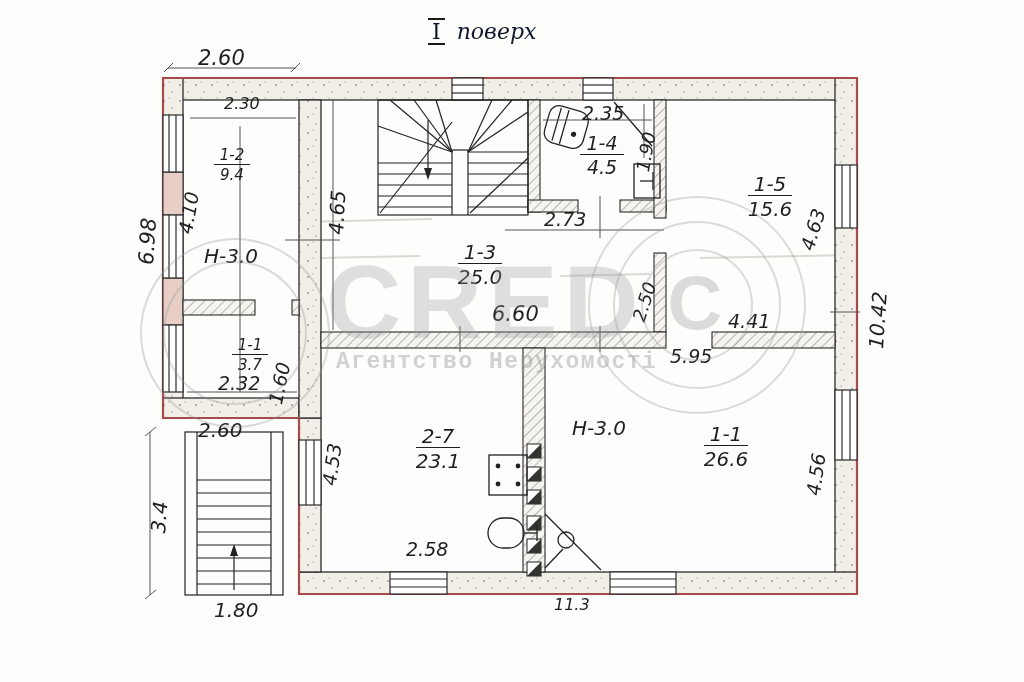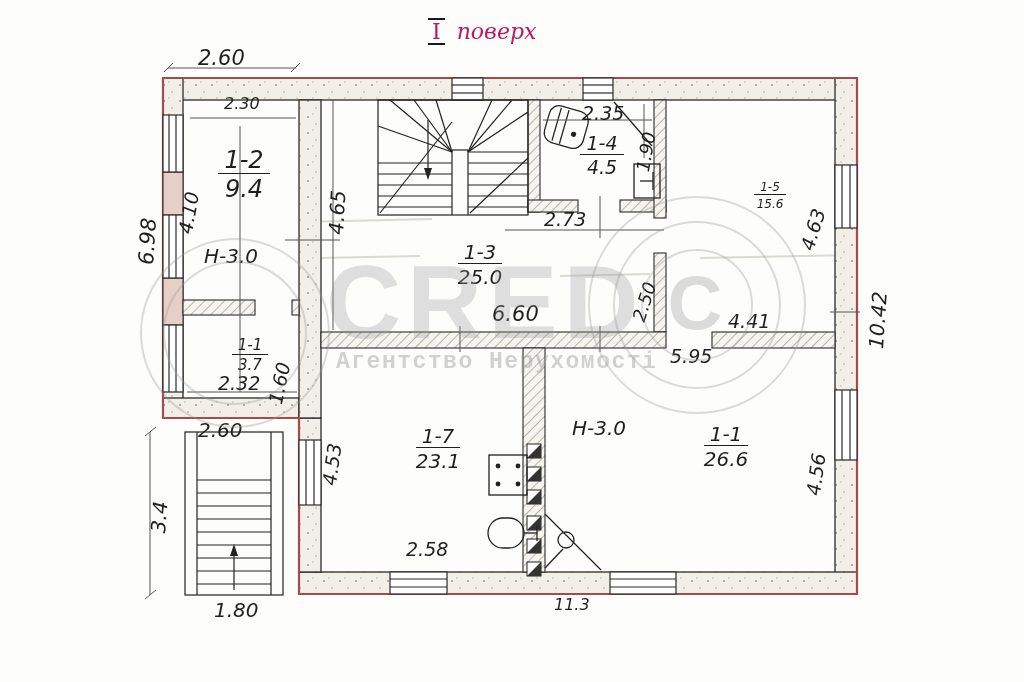--- a/index.html
+++ b/index.html
@@ -5,21 +5,21 @@
   html,body{margin:0;padding:0;background:#fff;}
   .canvas{position:relative;width:1024px;height:682px;background:#fdfdfc;overflow:hidden;
           font-family:"DejaVu Sans",sans-serif;}
   .plan-svg{position:absolute;left:0;top:0;z-index:1;}
   .lbl{position:absolute;color:#1f1f1f;white-space:nowrap;line-height:1;z-index:5;font-style:italic;}
   .rot{transform-origin:0 0;}
   .room{position:absolute;text-align:center;z-index:5;color:#1f1f1f;font-style:italic;}
   .room .num{display:inline-block;border-bottom:1.7px solid #1f1f1f;padding:0 6px 1px;line-height:1;}
   .room .area{display:block;padding-top:3px;line-height:1;}
   .title{position:absolute;z-index:5;font-family:"DejaVu Serif",serif;font-style:italic;
-         font-size:22px;color:#be185d;}
+         font-size:22px;color:#0f172a;}
   .title .numeral{display:inline-block;border-top:2px solid #1a1a1a;border-bottom:2px solid #1a1a1a;
          padding:0 4px;margin-right:12px;line-height:1.05;font-style:normal;}
   .watermark{position:absolute;left:0;top:0;width:1024px;height:682px;z-index:8;pointer-events:none;}
   .wm-ring{position:absolute;border:2.5px solid rgba(150,150,150,0.33);border-radius:50%;}
   .wm-brand{position:absolute;left:326px;top:250px;font-size:104px;font-weight:bold;
             letter-spacing:6px;color:rgba(152,152,152,0.30);font-family:"Liberation Sans",sans-serif;line-height:1;}
   .wm-copy{position:absolute;left:641px;top:249px;width:108px;height:108px;line-height:108px;
            text-align:center;font-size:76px;font-weight:bold;color:rgba(152,152,152,0.33);
            font-family:"Liberation Sans",sans-serif;}
   .wm-sub{position:absolute;left:336px;top:349px;font-size:23px;font-weight:bold;letter-spacing:1.5px;
@@ -225,42 +225,42 @@
       <line x1="150" y1="432" x2="150" y2="595"></line>
       <line x1="145" y1="436" x2="156" y2="427"></line>
       <line x1="145" y1="599" x2="156" y2="590"></line>
     </g>
   </svg>
 
   <div class="title" style="left:428px;top:18px">
     <span class="numeral">І</span><span>поверх</span>
   </div>
 
-  <div class="room" style="left:212px;top:146px;width:64px;font-size:24px">
+  <div class="room" style="left:200px;top:146px;width:64px;font-size:15px">
     <span class="num">1-2</span>
     <span class="area">9.4</span>
   </div>
   <div class="room" style="left:226px;top:336px;width:48px;font-size:15px">
     <span class="num">1-1</span>
     <span class="area">3.7</span>
   </div>
   <div class="room" style="left:444px;top:240px;width:72px;font-size:20px">
     <span class="num">1-3</span>
     <span class="area">25.0</span>
   </div>
   <div class="room" style="left:574px;top:132px;width:56px;font-size:19px">
     <span class="num">1-4</span>
     <span class="area">4.5</span>
   </div>
-  <div class="room" style="left:738px;top:180px;width:64px;font-size:12px">
+  <div class="room" style="left:738px;top:172px;width:64px;font-size:20px">
     <span class="num">1-5</span>
     <span class="area">15.6</span>
   </div>
   <div class="room" style="left:406px;top:424px;width:64px;font-size:20px">
-    <span class="num">1-7</span>
+    <span class="num">2-7</span>
     <span class="area">23.1</span>
   </div>
   <div class="room" style="left:694px;top:422px;width:64px;font-size:20px">
     <span class="num">1-1</span>
     <span class="area">26.6</span>
   </div>
 
   <div class="lbl" style="left:204px;top:246px;font-size:20px">Н-3.0</div>
   <div class="lbl" style="left:572px;top:418px;font-size:20px">Н-3.0</div>
 

